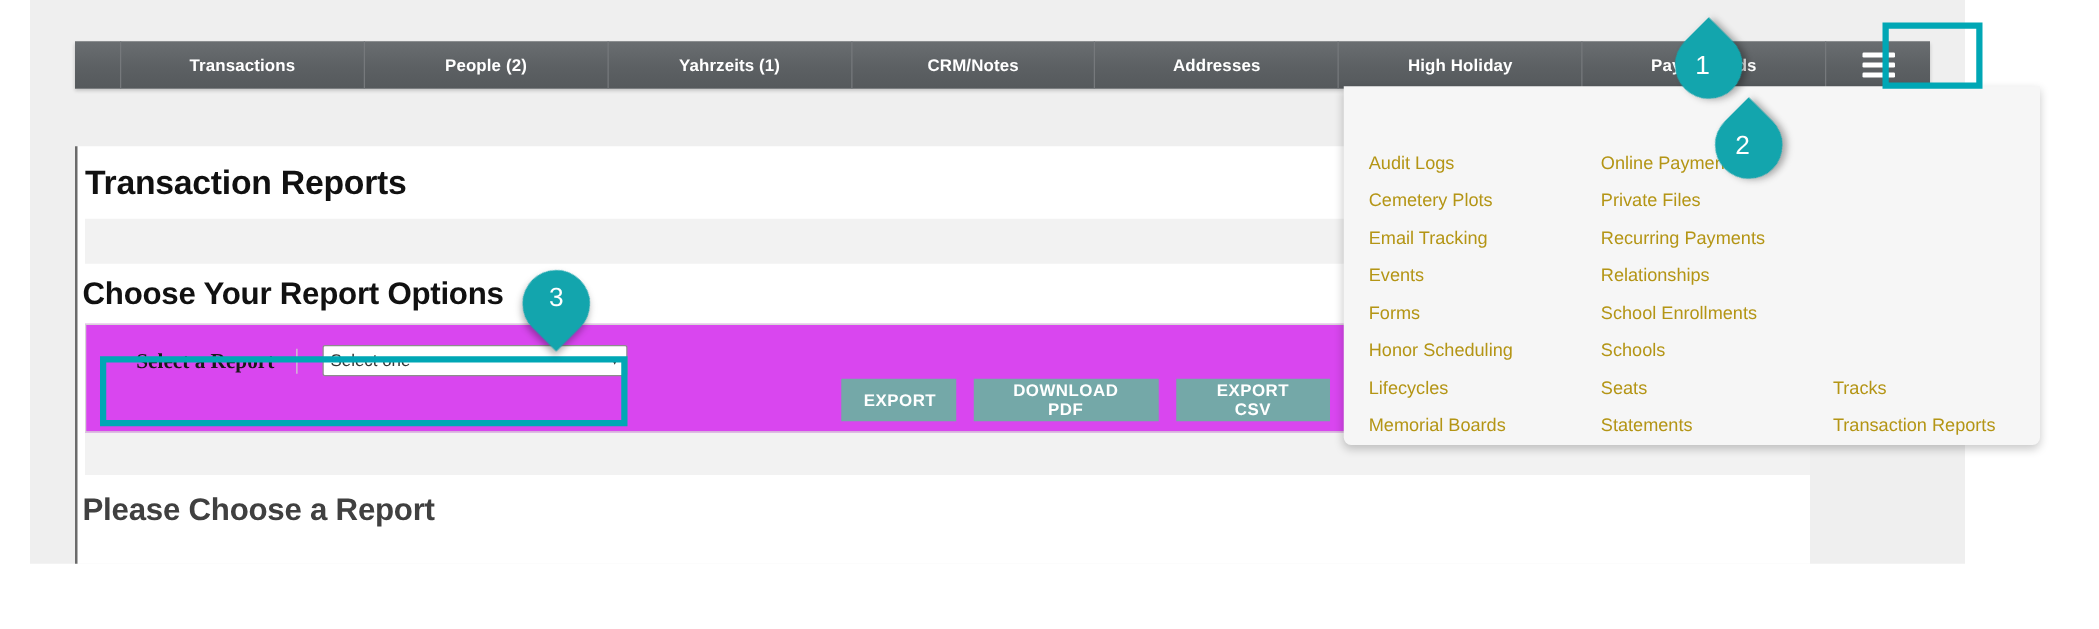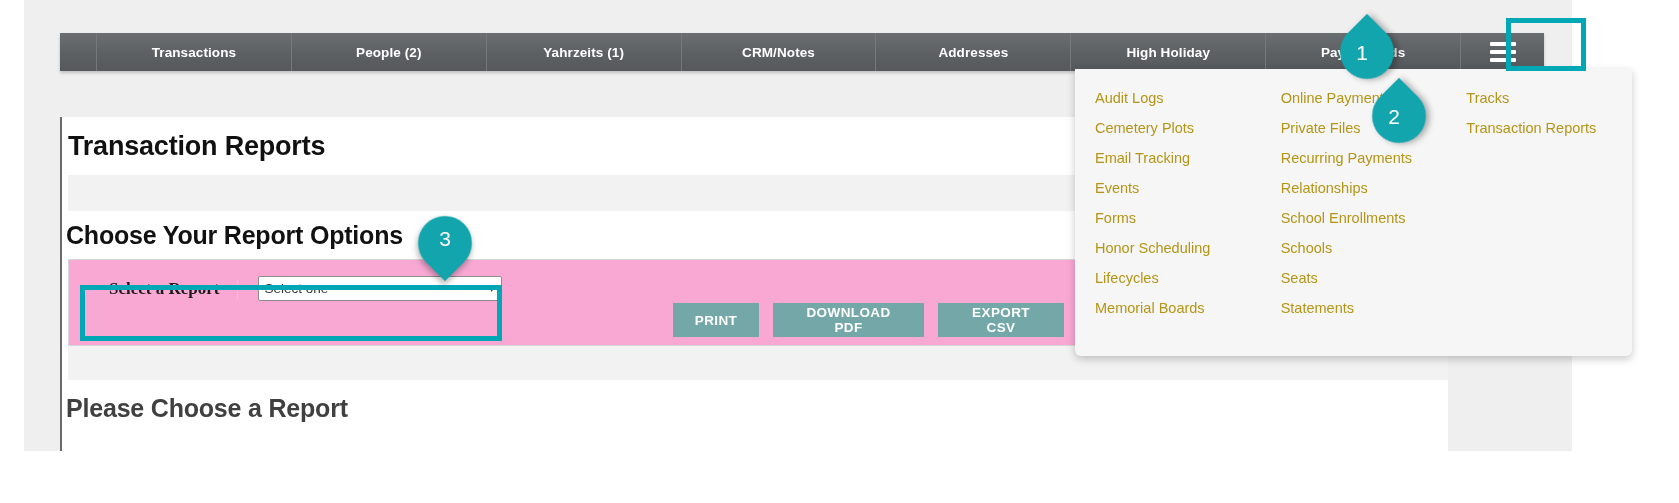--- a/index.html
+++ b/index.html
@@ -83,20 +83,21 @@
   .mega-menu {
     position: absolute;
     left: 1075px; top: 69px;
     width: 557px; height: 287px;
     background: #f6f6f6;
     border-radius: 0 0 6px 6px;
     box-shadow: 0 3px 8px rgba(0,0,0,0.22);
     z-index: 30;
     padding: 14px 0 0 0;
     display: flex;
+    align-items: flex-end;
   }
   .mm-col {
     flex: 1 1 0;
     padding-left: 20px;
   }
   .mm-item {
     display: block;
     color: #b49515;
     font-size: 14.5px;
     line-height: 30px;
@@ -134,21 +135,21 @@
     color: #111111;
     margin: 0;
     padding: 10px 0 9px 4px;
     letter-spacing: -0.2px;
   }
 
   
   .options-panel {
     position: relative;
     margin-left: 6px;
-    background: #f9a8d4;
+    background: #d946ef;
     border: 1px solid #d6d6d6;
     height: 87px;
   }
   .form-row {
     display: flex;
     align-items: center;
     padding: 16px 0 0 40px;
   }
   .form-label {
     font-family: "Liberation Serif", serif;
@@ -359,21 +360,21 @@
         <label class="form-label">Select a Report</label>
         <div class="select-wrap">
           <select class="rpt-select">
             <option>Select one</option>
           </select>
           <span class="sel-caret">▾</span>
         </div>
       </div>
 
       <div class="btn-row">
-        <button class="act-btn">PRINT</button>
+        <button class="act-btn">EXPORT</button>
         <button class="act-btn">DOWNLOAD PDF</button>
         <button class="act-btn">EXPORT CSV</button>
         <button class="act-btn wide"></button>
         <button class="act-btn wide2"></button>
       </div>
     </div>
 
     <div class="bottom-band"></div>
 
     <h2 class="bottom-title">Please Choose a Report</h2>

